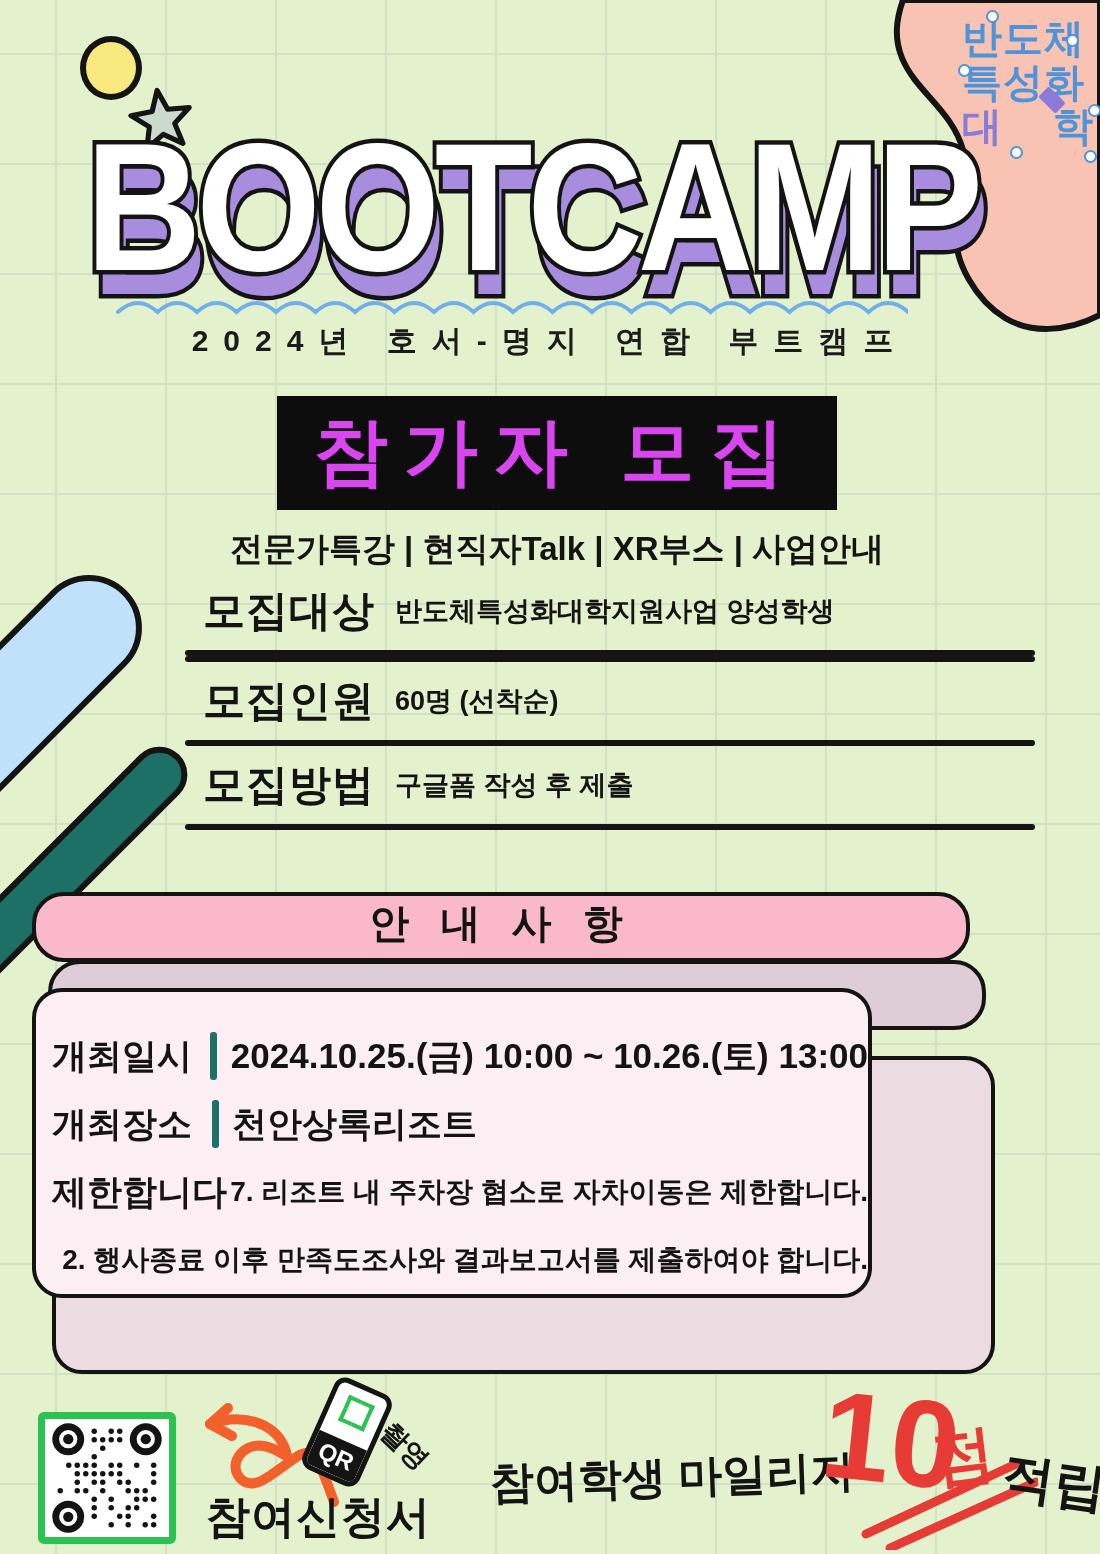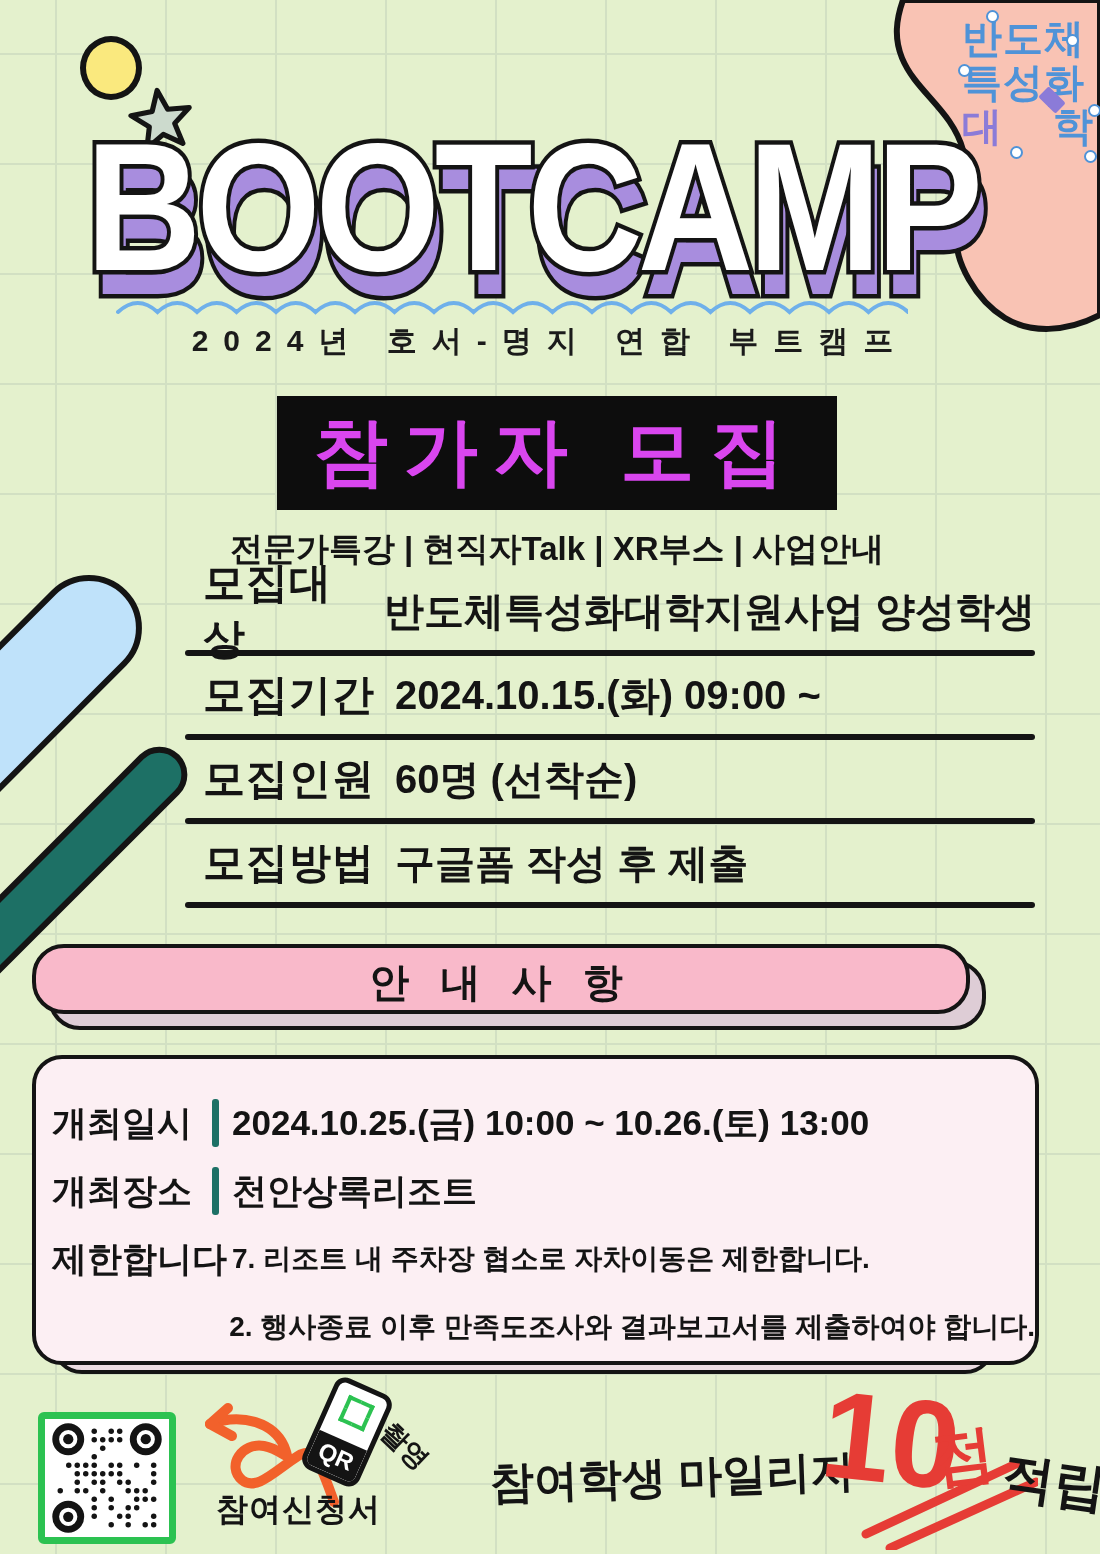--- a/index.html
+++ b/index.html
@@ -55,33 +55,33 @@
 
   
   .recruit-box{left:277px;top:396px;width:560px;height:114px;background:#0d0d0d;
     display:flex;align-items:center;justify-content:center;}
   .recruit-box .t{color:#d946ef;font-size:74px;font-weight:800;letter-spacing:16px;white-space:nowrap;}
   .features{left:0;top:527px;width:1114px;text-align:center;font-size:33px;font-weight:800;
     letter-spacing:0px;white-space:nowrap;}
   .rtable{left:185px;top:572px;width:850px;}
   .trow{display:flex;align-items:center;height:78px;padding-left:18px;}
   .trow .lbl{width:180px;font-size:42px;font-weight:800;letter-spacing:1px;}
-  .trow .val{font-size:40px;font-weight:600;margin-left:12px;white-space:nowrap;}
+  .trow .val{font-size:27px;font-weight:600;margin-left:12px;white-space:nowrap;}
   .tline{height:6px;background:#141414;border-radius:3px;}
 
   
   .notice-head-shadow{left:48px;top:960px;width:930px;height:62px;border-radius:32px;
     background:var(--shadowpink,#decdd6);border:4px solid #141414;}
-  .notice-head{left:32px;top:944px;width:930px;height:62px;border-radius:32px;
+  .notice-head{left:32px;top:892px;width:930px;height:62px;border-radius:32px;
     background:var(--headerpink,#f9b9ca);border:4px solid #141414;
-    display:flex;align-items:flex-end;justify-content:center;}
+    display:flex;align-items:flex-start;justify-content:center;}
   .notice-head .t{font-size:40px;font-weight:800;letter-spacing:10px;white-space:nowrap;}
   .notice-body-shadow{left:52px;top:1056px;width:935px;height:310px;border-radius:30px;
     background:var(--shadowpink2,#ecdce2);border:4px solid #141414;}
-  .notice-body{left:32px;top:1055px;width:1007px;height:310px;border-radius:30px;
+  .notice-body{left:32px;top:988px;width:840px;height:310px;border-radius:30px;
     background:var(--bodypink,#fceff3);border:4px solid #141414;padding:30px 0 0 16px;
     box-sizing:border-box;}
   .nrow{display:flex;align-items:center;height:68px;}
   .nrow .lbl{width:146px;font-size:35px;font-weight:800;white-space:nowrap;}
   .nrow .barslot{width:34px;display:flex;justify-content:center;}
   .nrow .tbar{width:7px;height:48px;border-radius:3px;background:var(--teal,#1d7065);}
   .nrow .val{font-size:35px;font-weight:600;white-space:nowrap;}
   .nrow .val.small{font-size:28px;}
 
   
@@ -92,21 +92,21 @@
     border-radius:12px;transform:rotate(24deg);box-sizing:border-box;overflow:hidden;}
   .scanner .frame{position:absolute;left:13px;top:10px;width:28px;height:28px;}
   .scanner .frame i{position:absolute;width:10px;height:10px;border:4px solid var(--qrgreen,#2cc251);}
   .scanner .frame i.tl{left:0;top:0;border-right:none;border-bottom:none;}
   .scanner .frame i.tr{right:0;top:0;border-left:none;border-bottom:none;}
   .scanner .frame i.bl{left:0;bottom:0;border-right:none;border-top:none;}
   .scanner .frame i.br{right:0;bottom:0;border-left:none;border-top:none;}
   .scanner .band{position:absolute;left:0;right:0;bottom:0;height:36px;background:#141414;
     display:flex;align-items:center;justify-content:center;color:#fff;font-size:24px;font-weight:800;}
   .scan-caption{left:378px;top:1428px;font-size:27px;font-weight:800;transform:rotate(44deg);}
-  .qr-caption{left:216px;top:1488px;font-size:32px;font-weight:700;letter-spacing:1px;}
+  .qr-caption{left:206px;top:1488px;font-size:44px;font-weight:700;letter-spacing:1px;}
   .mileage-text{left:490px;top:1448px;font-size:44px;font-weight:700;transform:rotate(-2deg);
     white-space:nowrap;}
   .points{left:822px;top:1378px;font-size:124px;font-weight:700;color:var(--red,#e63c35);
     transform:rotate(6deg);line-height:1;}
   .points-unit{left:932px;top:1414px;font-size:62px;font-weight:800;color:var(--red,#e63c35);
     transform:rotate(-7deg);}
   .points-suffix{left:1002px;top:1448px;font-size:52px;font-weight:700;transform:rotate(8deg);
     white-space:nowrap;}
   .slash-svg{left:858px;top:1438px;}
 </style>
@@ -160,24 +160,20 @@
     <span class="t">참가자 모집</span>
   </div>
   <div class="abs features">전문가특강 | 현직자Talk | XR부스 | 사업안내</div>
 
   <div class="abs rtable">
     <div class="trow">
       <span class="lbl">모집대상</span>
       <span class="val">반도체특성화대학지원사업 양성학생</span>
     </div>
     <div class="tline"></div>
-    <div class="trow">
-      <span class="lbl">모집기간</span>
-      <span class="val">2024.10.15.(화) 09:00 ~</span>
-    </div>
     <div class="tline"></div>
     <div class="trow">
       <span class="lbl">모집인원</span>
       <span class="val">60명 (선착순)</span>
     </div>
     <div class="tline"></div>
     <div class="trow">
       <span class="lbl">모집방법</span>
       <span class="val">구글폼 작성 후 제출</span>
     </div>

